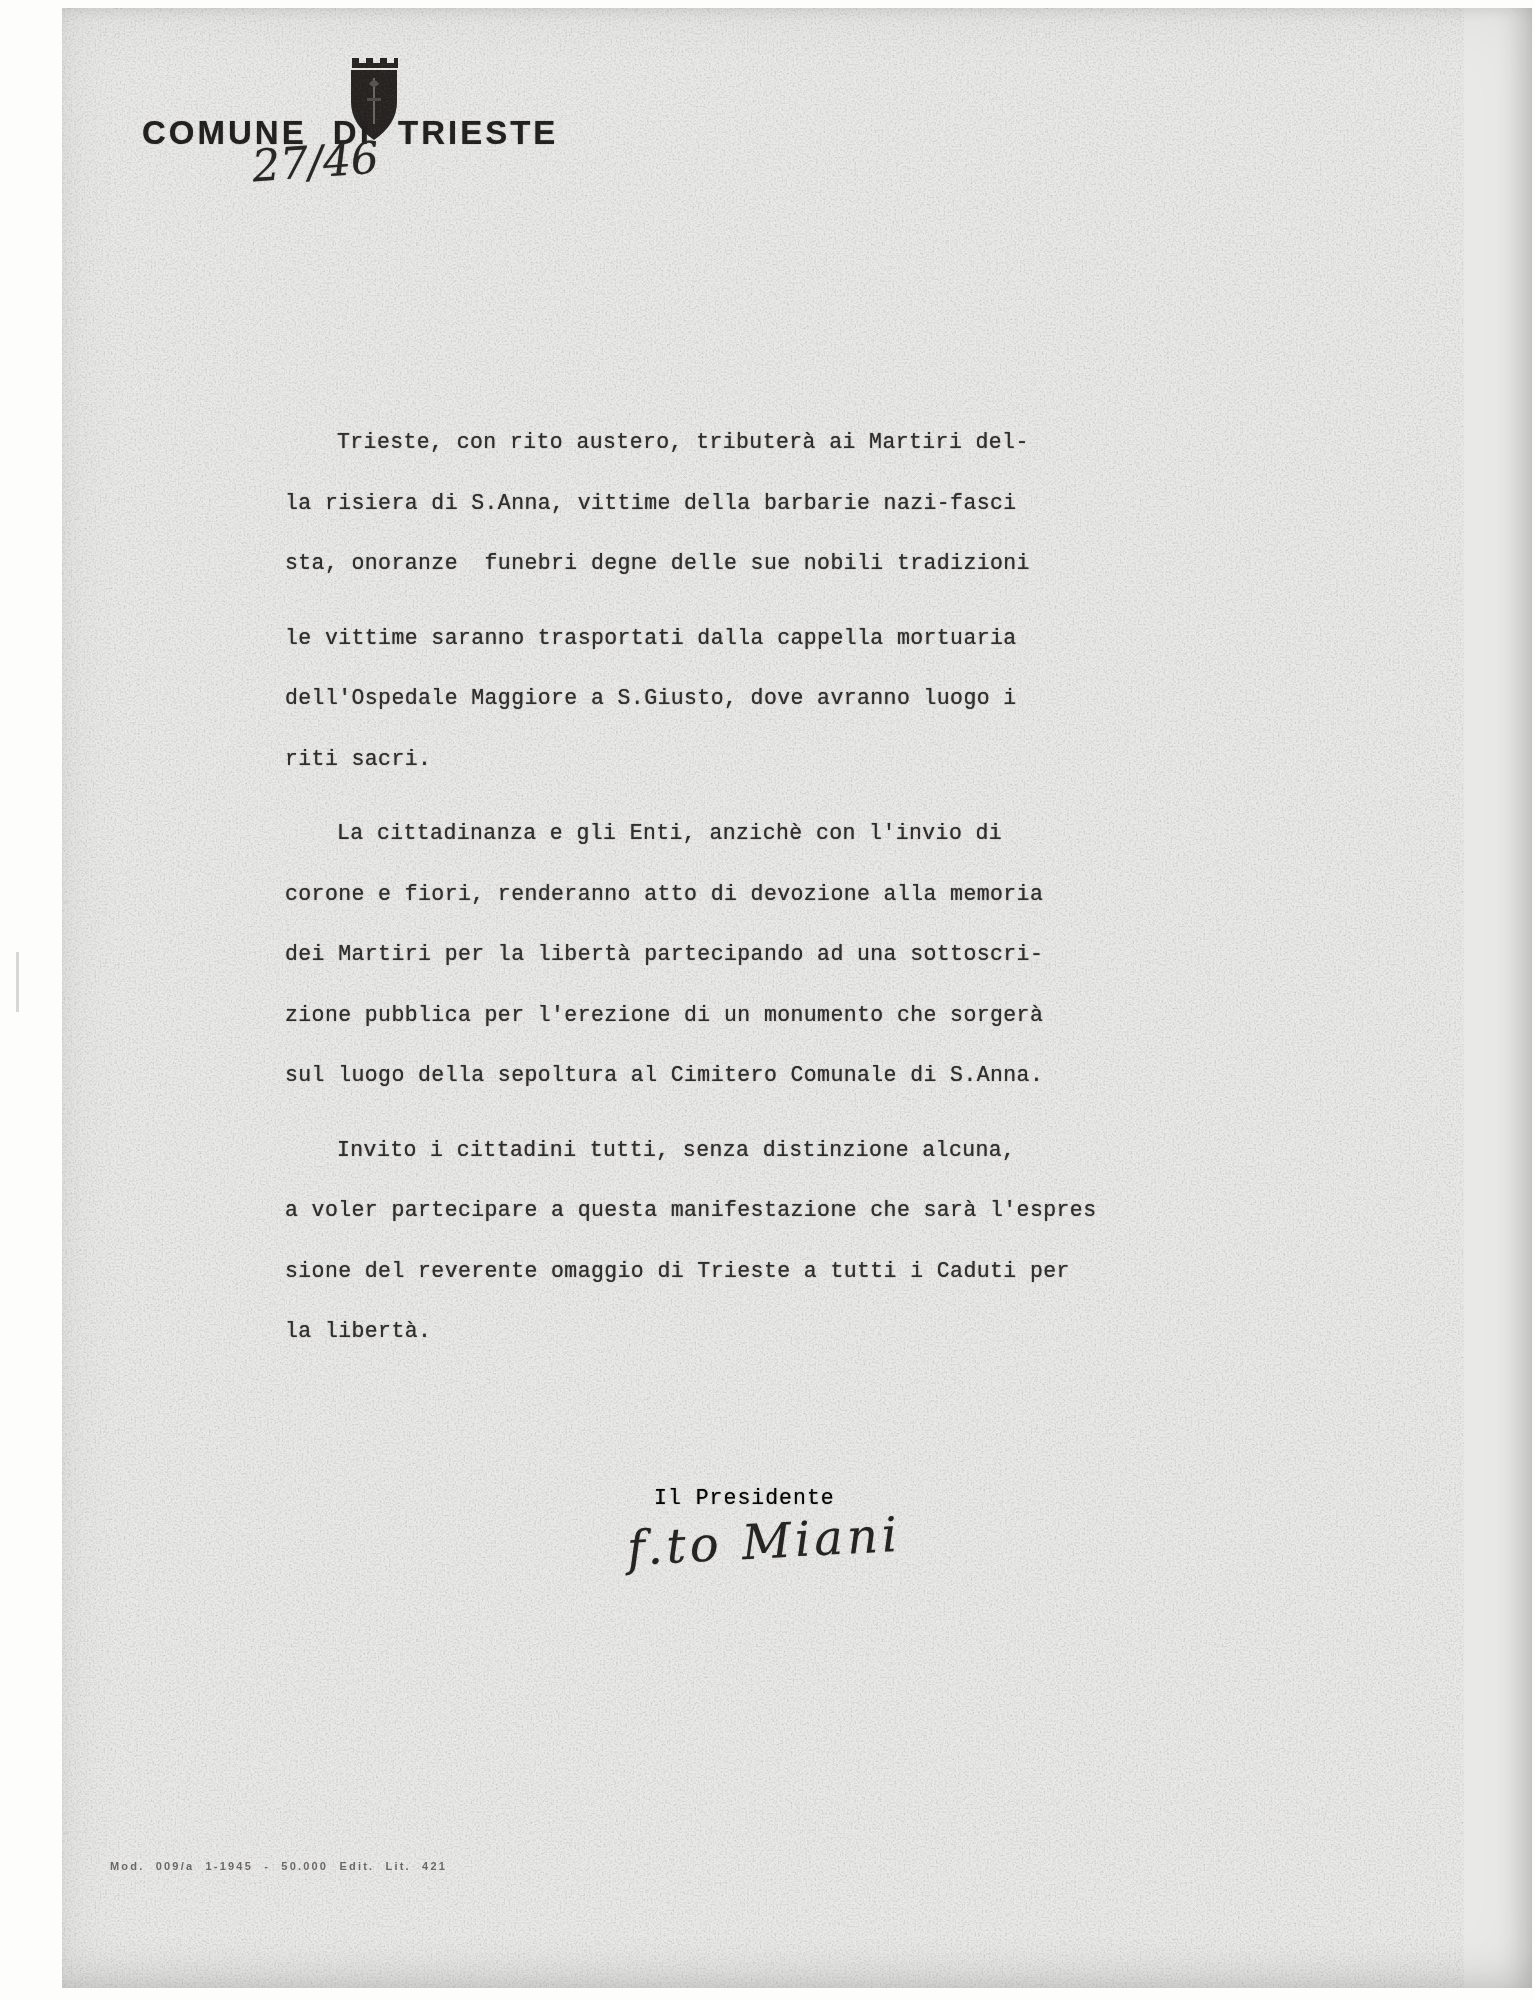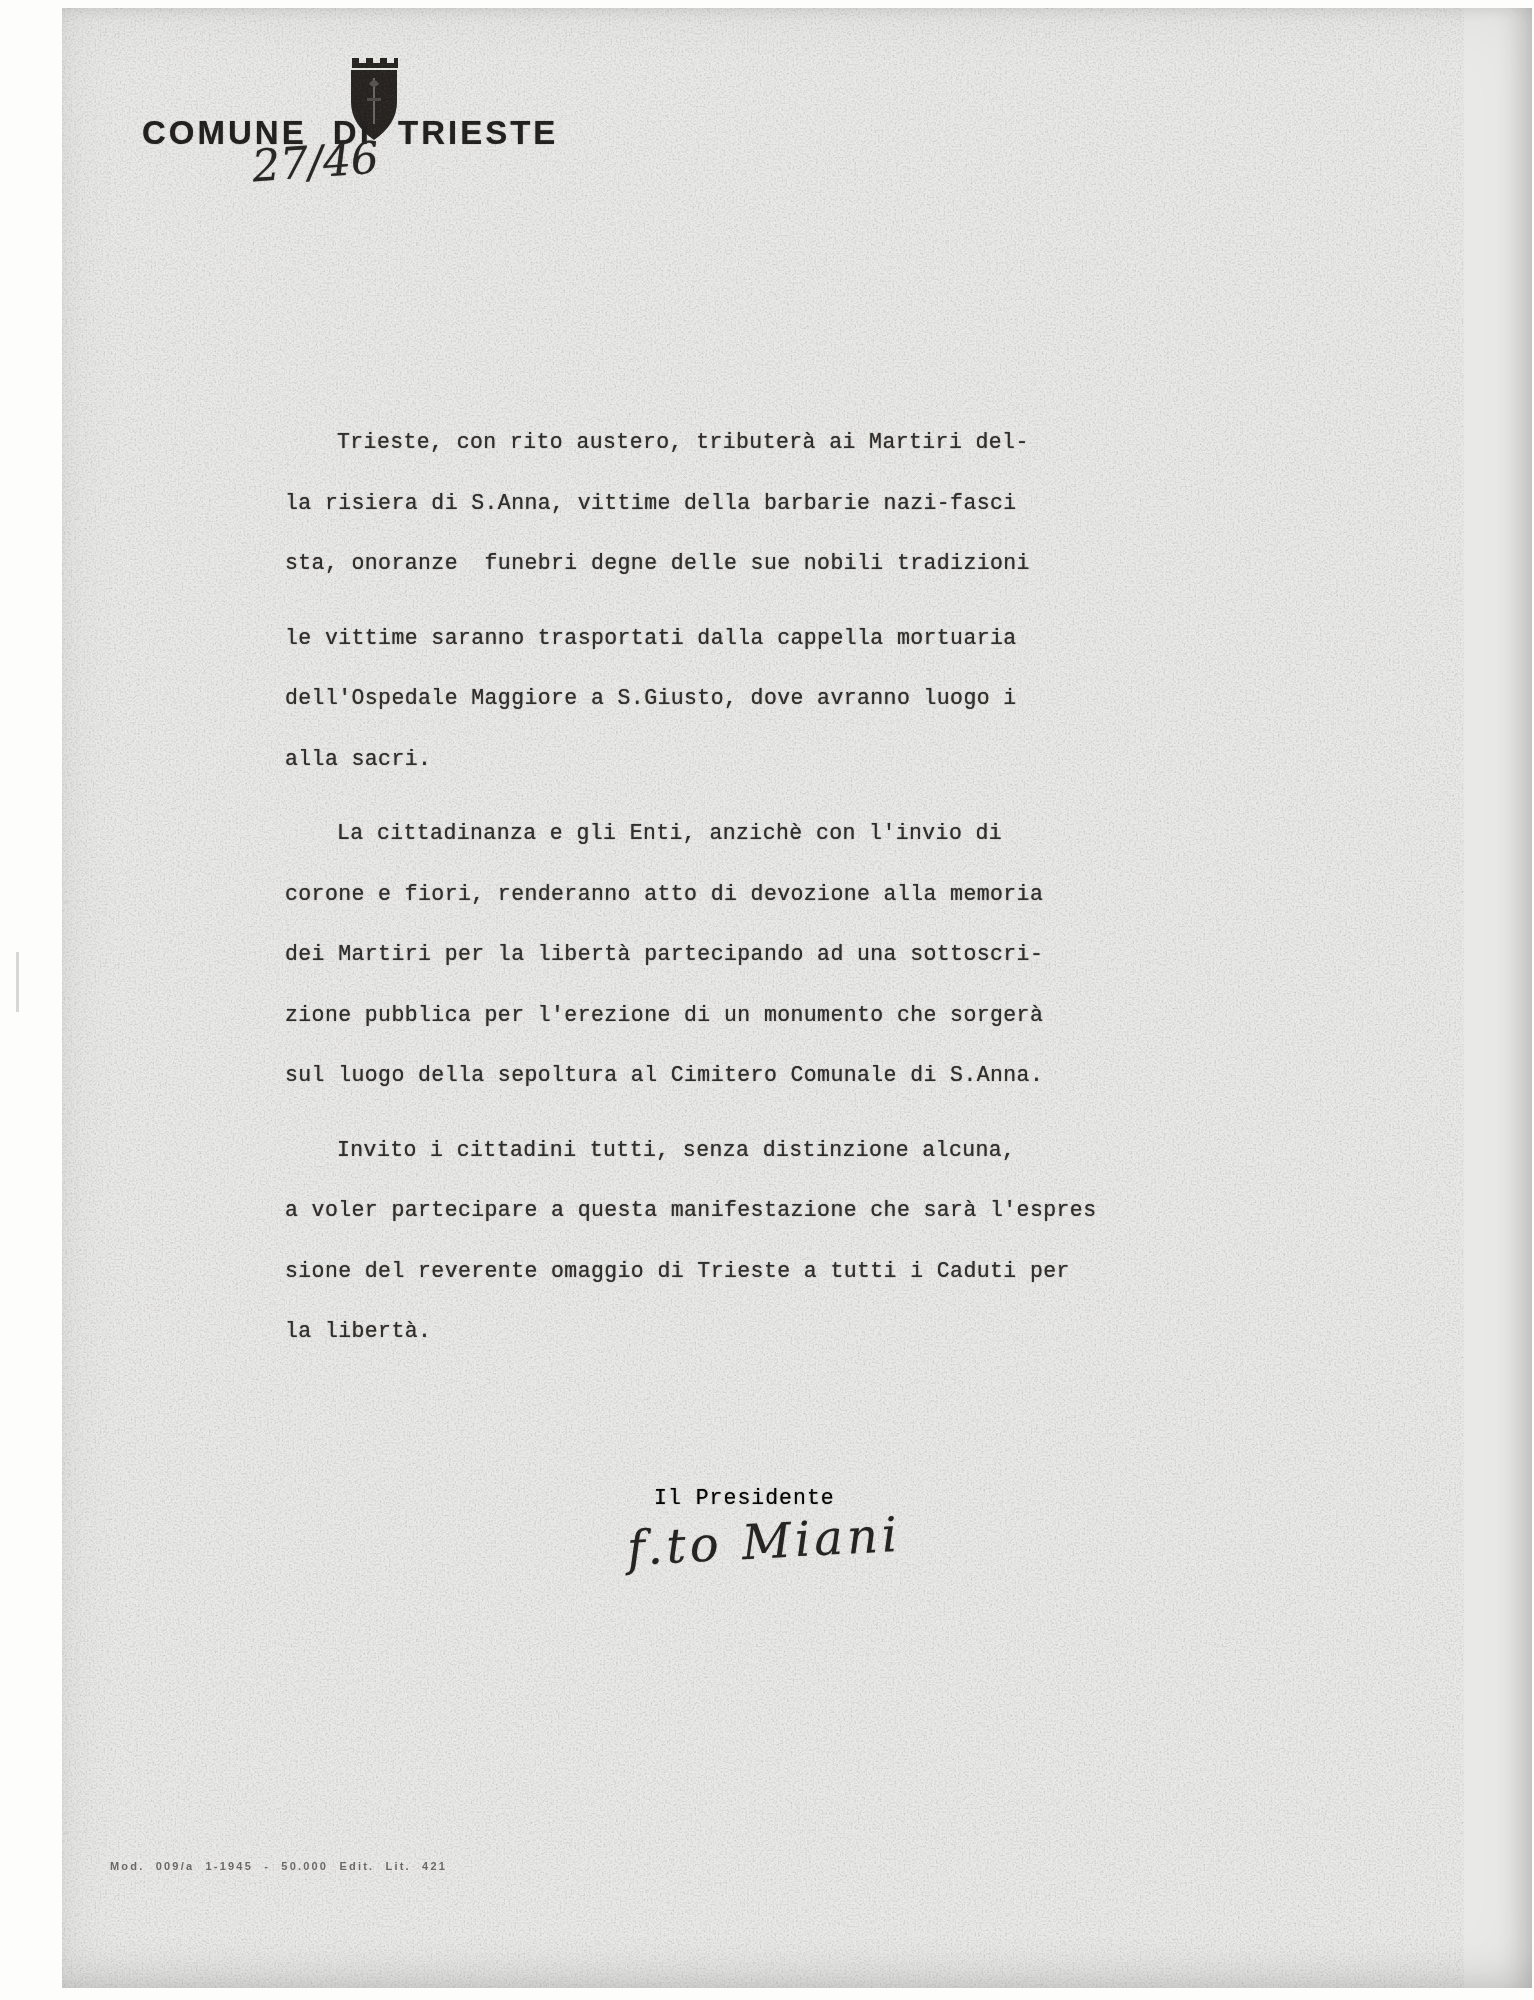--- a/index.html
+++ b/index.html
@@ -98,21 +98,21 @@
 
   <div class="letter-body">
     <div class="para">
       <div class="line indent">Trieste, con rito austero, tributerà ai Martiri del-</div>
       <div class="line">la risiera di S.Anna, vittime della barbarie nazi-fasci</div>
       <div class="line">sta, onoranze  funebri degne delle sue nobili tradizioni</div>
     </div>
     <div class="para">
       <div class="line">le vittime saranno trasportati dalla cappella mortuaria</div>
       <div class="line">dell'Ospedale Maggiore a S.Giusto, dove avranno luogo i</div>
-      <div class="line">alla sacri.</div>
+      <div class="line">riti sacri.</div>
     </div>
     <div class="para">
       <div class="line indent">La cittadinanza e gli Enti, anzichè con l'invio di</div>
       <div class="line">corone e fiori, renderanno atto di devozione alla memoria</div>
       <div class="line">dei Martiri per la libertà partecipando ad una sottoscri-</div>
       <div class="line">zione pubblica per l'erezione di un monumento che sorgerà</div>
       <div class="line">sul luogo della sepoltura al Cimitero Comunale di S.Anna.</div>
     </div>
     <div class="para">
       <div class="line indent">Invito i cittadini tutti, senza distinzione alcuna,</div>

